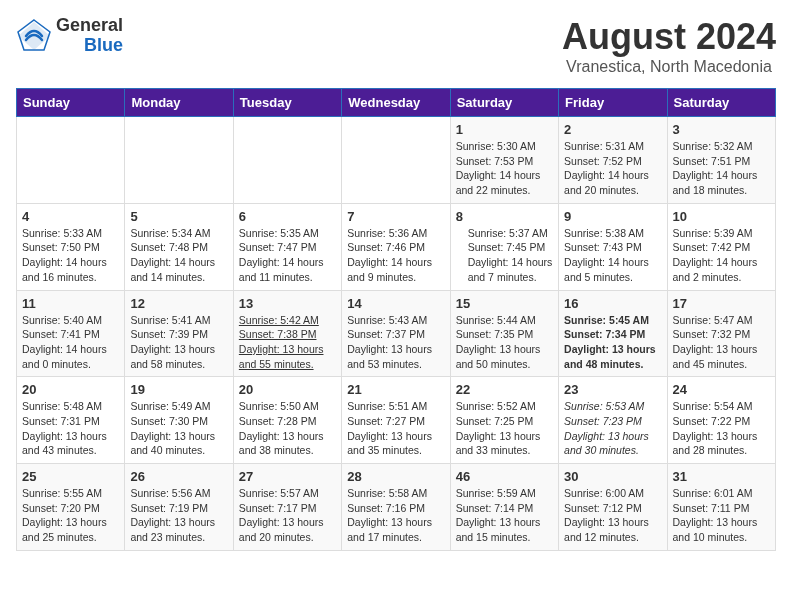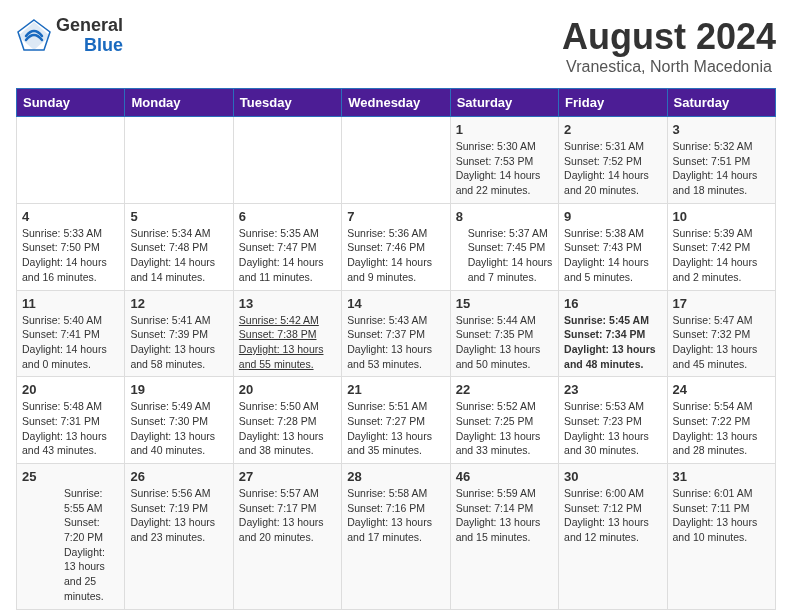--- a/index.html
+++ b/index.html
@@ -289,37 +289,37 @@
         </td>
         <td>
           <span class="day-number">22</span>
           <div class="cell-info" style="white-space: pre-line;">Sunrise: 5:52 AM
 Sunset: 7:25 PM
 Daylight: 13 hours
 and 33 minutes.</div>
         </td>
         <td>
           <span class="day-number">23</span>
-          <div class="cell-info" style="white-space: pre-line;">Sunrise: 5:53 AM
+          <div class="cell-info" style="white-space: pre-line; font-style: italic;">Sunrise: 5:53 AM
 Sunset: 7:23 PM
 Daylight: 13 hours
 and 30 minutes.</div>
         </td>
         <td>
           <span class="day-number">24</span>
           <div class="cell-info" style="white-space: pre-line;">Sunrise: 5:54 AM
 Sunset: 7:22 PM
 Daylight: 13 hours
 and 28 minutes.</div>
         </td>
       </tr>
       <tr>
         <td>
           <span class="day-number">25</span>
-          <div class="cell-info" style="white-space: pre-line; margin-left: 42px;">Sunrise: 5:55 AM
+          <div class="cell-info" style="white-space: pre-line;">Sunrise: 5:55 AM
 Sunset: 7:20 PM
 Daylight: 13 hours
 and 25 minutes.</div>
         </td>
         <td>
           <span class="day-number">26</span>
           <div class="cell-info" style="white-space: pre-line;">Sunrise: 5:56 AM
 Sunset: 7:19 PM
 Daylight: 13 hours
 and 23 minutes.</div>

